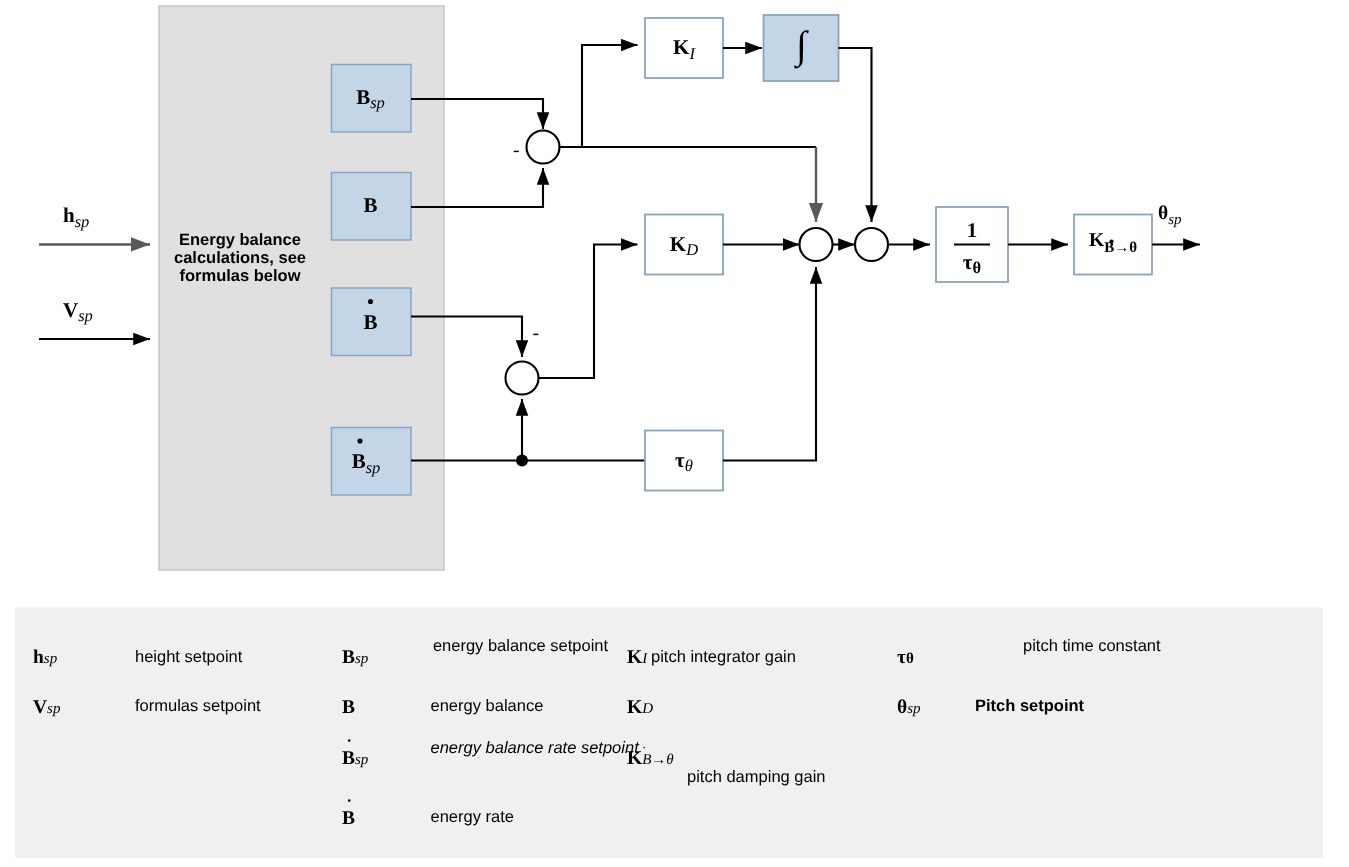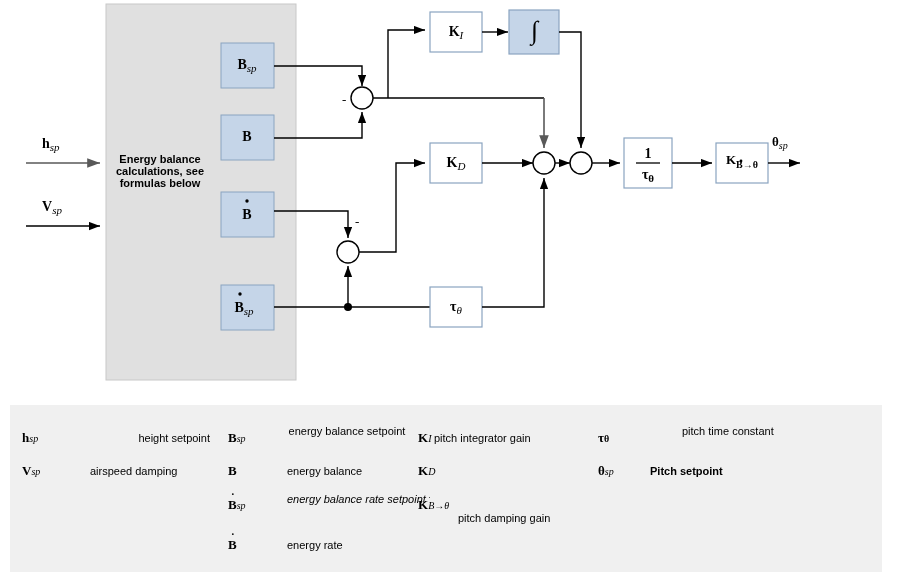--- a/index.html
+++ b/index.html
@@ -183,24 +183,24 @@
     <text class="blk-label" x="742" y="161" font-size="13">K<tspan class="sub-up" font-size="10" dy="5">B→θ</tspan></text>
     <circle cx="741" cy="161" r="1.4" fill="#000"></circle>
 
     <line x1="768" y1="163" x2="800" y2="163" stroke="#000000" stroke-width="1.4" marker-end="url(#arrowBlack)"></line>
     <text class="sig-label" x="772" y="146" font-size="13">θ<tspan class="sub" font-size="10" dy="3">sp</tspan></text>
   </svg>
 
   <div class="legend-panel" style="left:10px; top:405px; width:872px; height:167px;">
 
     <div class="legend-sym" style="left:12px; top:25px;">h<span class="it">sp</span></div>
-    <div class="legend-desc" style="left:80px; top:27px; width:120px;text-align:right;">height setpoint</div>
+    <div class="legend-desc" style="left:80px; top:27px; width:120px;">height setpoint</div>
 
     <div class="legend-sym" style="left:12px; top:58px;">V<span class="it">sp</span></div>
-    <div class="legend-desc" style="left:80px; top:60px; width:130px;">airspeed damping</div>
+    <div class="legend-desc" style="left:80px; top:60px; width:130px;">formulas setpoint</div>
 
     <div class="legend-sym" style="left:218px; top:25px;">B<span class="it">sp</span></div>
     <div class="legend-desc" style="left:277px; top:20px; width:120px;text-align:center;">energy balance setpoint</div>
 
     <div class="legend-sym" style="left:218px; top:58px;">B</div>
     <div class="legend-desc" style="left:277px; top:60px; width:130px;">energy balance</div>
 
     <div class="legend-sym" style="left:218px; top:92px;"><span style="position:relative;">B<span style="position:absolute;left:3px;top:-9px;font-size:11px;">·</span></span><span class="it">sp</span></div>
     <div class="legend-desc" style="left:277px; top:88px; width:140px;font-style:italic;">energy balance rate setpoint</div>
 

